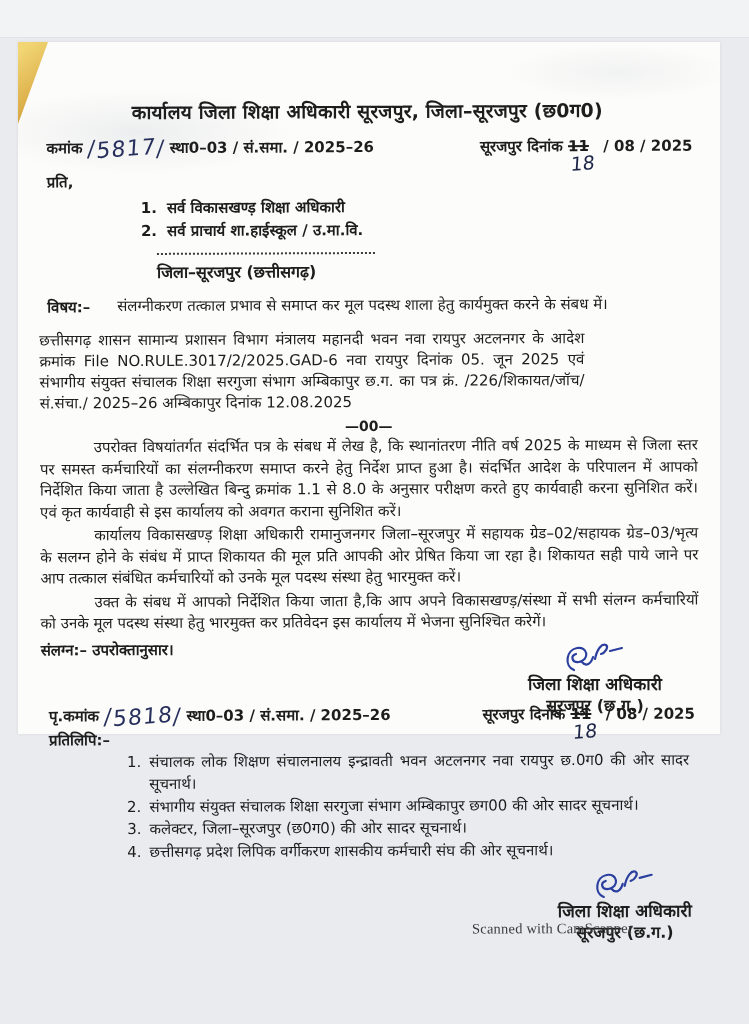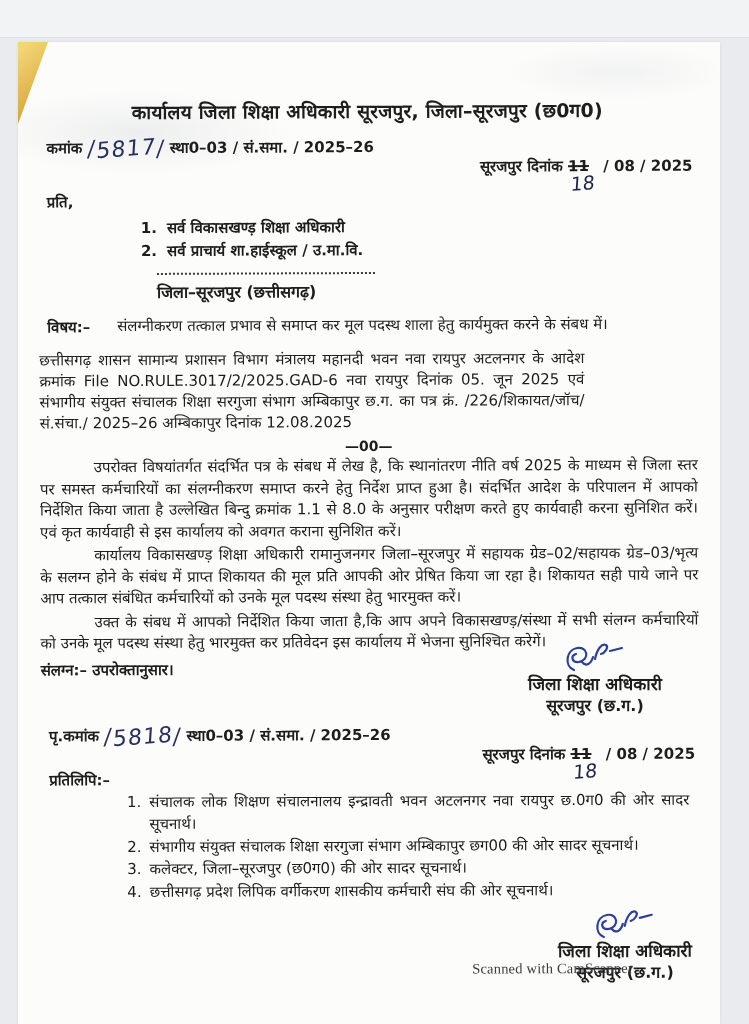--- a/index.html
+++ b/index.html
@@ -9,37 +9,37 @@
     background:#e9ebee;
     position:relative;
     overflow:hidden;
     color:#1d1d1d;
   }
   .topbar {
     position:absolute; left:0; top:0; width:749px; height:38px;
     background:#f2f3f5; border-bottom:1px solid #e2e3e7;
   }
   .page {
-    position:absolute; left:18px; top:42px; width:702px; height:982px;
+    position:absolute; left:18px; top:42px; width:702px; height:692px;
     background:#fcfcfa;
     background-image:
       radial-gradient(ellipse 220px 60px at 120px 90px, rgba(190,196,205,0.25), rgba(0,0,0,0) 70%),
       radial-gradient(ellipse 160px 40px at 600px 30px, rgba(190,196,205,0.18), rgba(0,0,0,0) 70%);
     box-shadow:0 0 3px rgba(0,0,0,0.08);
   }
   .fold {
     position:absolute; left:0; top:0; width:30px; height:82px;
     background:linear-gradient(140deg,#f2d574 10%,#d9ab45 70%,#b98c2e);
     clip-path:polygon(0 0, 100% 0, 0 100%);
   }
   .content { position:absolute; left:0; top:0; width:702px; padding:0 22px; transform:rotate(-0.25deg); }
   .title { margin-top:56px; text-align:center; font-size:19px; font-weight:bold; letter-spacing:0.2px; }
   .refrow { display:flex; justify-content:space-between; align-items:flex-start; margin-top:12px; font-size:15px; font-weight:bold; }
   .refleft { padding-left:8px; white-space:nowrap; }
-  .refright { padding-right:4px; white-space:nowrap;margin-top:20px; }
+  .refright { padding-right:4px; white-space:nowrap; }
   .hand {
     font-family:"DejaVu Sans", sans-serif;
     color:#27305c; font-weight:normal;
     display:inline-block; transform:rotate(-4deg) skewX(-8deg);
   }
   .hand.big { font-size:22px; line-height:14px; vertical-align:-3px; letter-spacing:1px; }
   .daywrap { position:relative; display:inline-block; width:30px; }
   .struck { text-decoration:line-through; text-decoration-thickness:2px; }
   .newday { position:absolute; left:2px; top:15px; font-size:19px; color:#1c2547; }
   .salutation { margin-top:14px; padding-left:8px; font-size:15px; font-weight:bold; }

